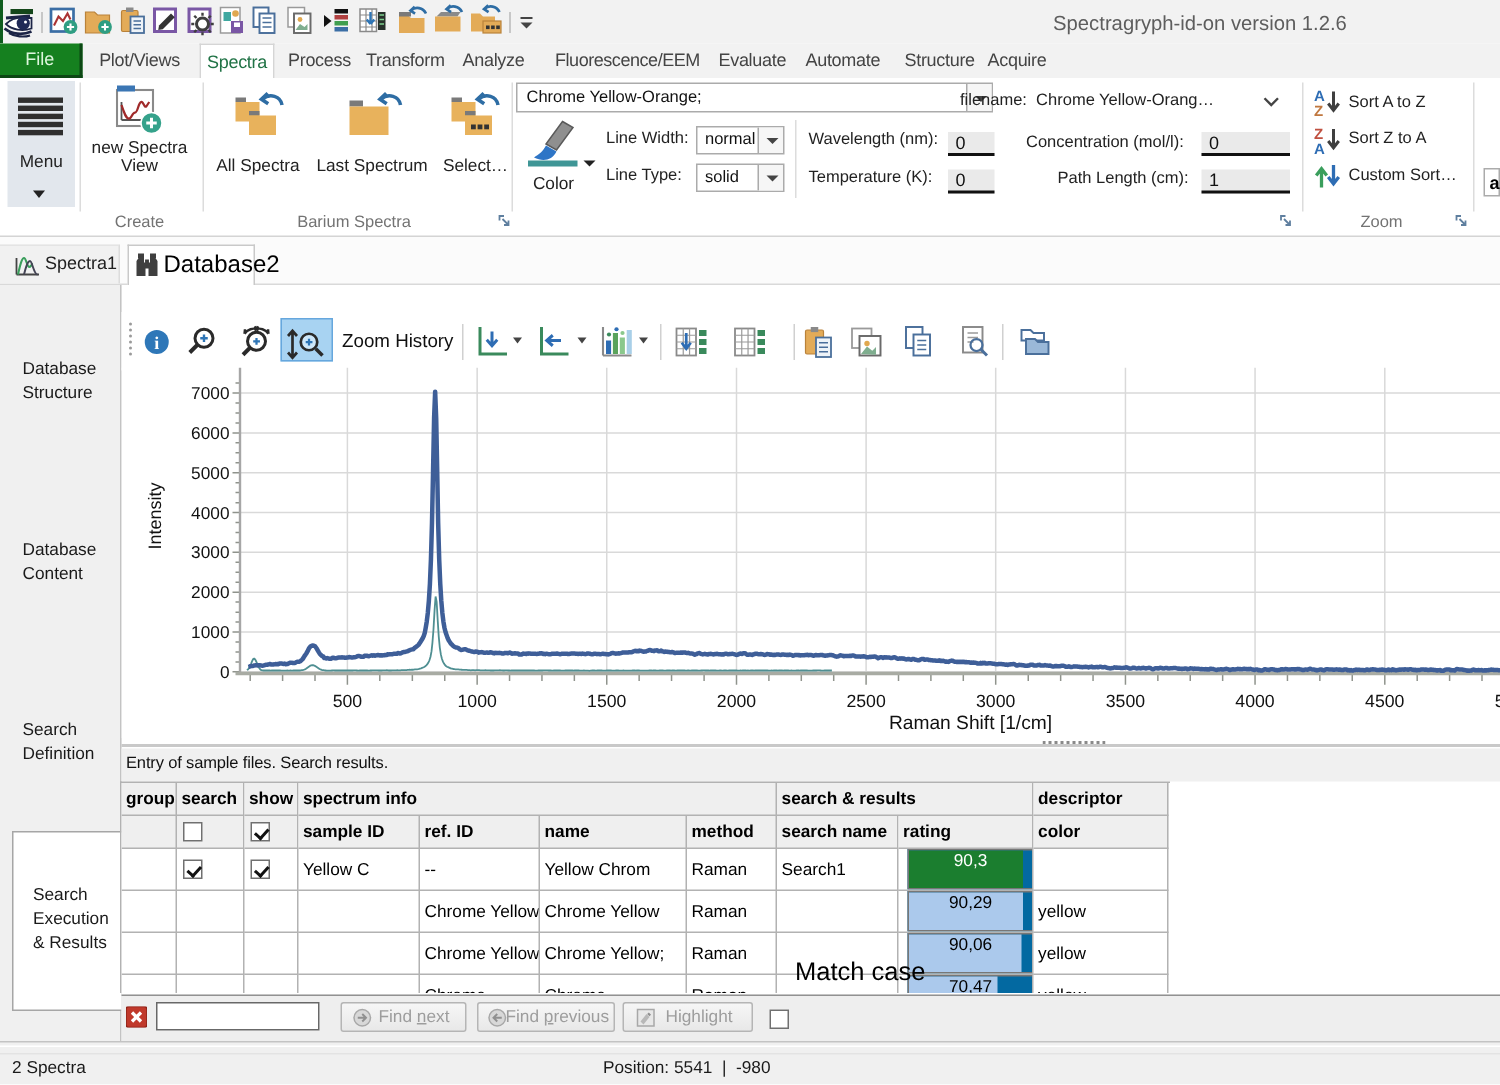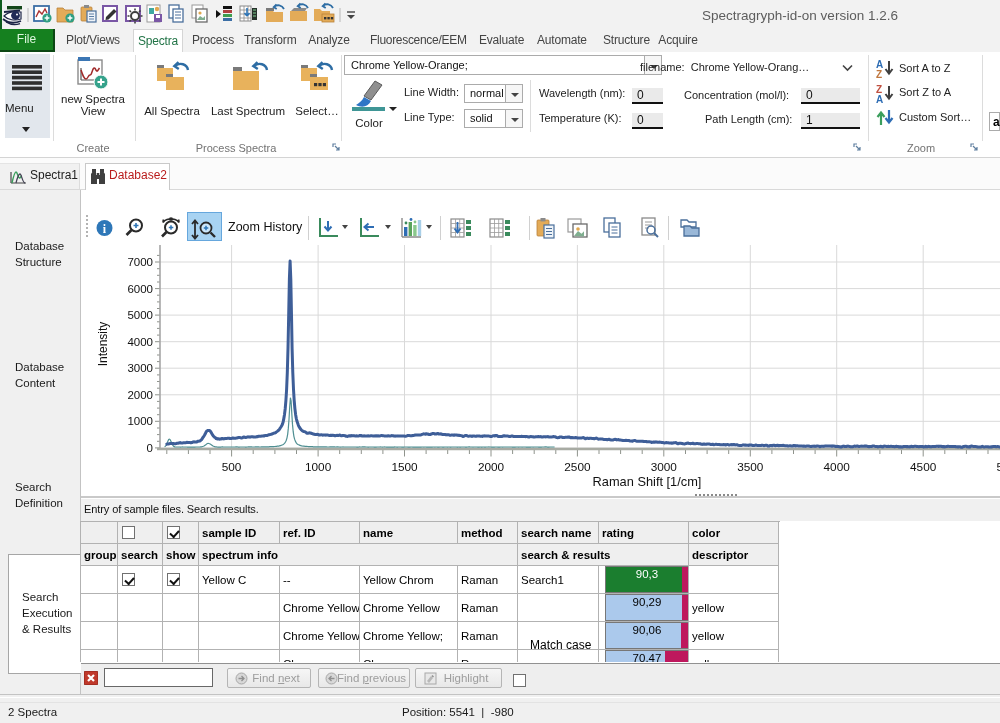--- a/index.html
+++ b/index.html
@@ -29,21 +29,21 @@
 .hdrbar{left:81px;width:919px;height:18px;background:#f0f0f0;font-size:11px;letter-spacing:-0.1px;color:#111;padding-left:3px;line-height:18px}
 .toolbar{left:81px;top:208px;width:919px;height:39px;background:#fff}
 .ticon{top:214px;height:28px}
 .tsep{top:216px;width:1px;height:24px;background:#d0d0d0}
 .findbar{left:81px;top:663px;width:919px;height:31px;background:#eeeeee;border-top:1px solid #919191}
 .fbtn{top:668px;height:20px;border:1px solid #b5b5b5;border-radius:2px;background:linear-gradient(#f6f6f6,#e8e8e8);color:#9d9d9d;font-size:11.5px;line-height:18px;text-align:center}
 .statusbar{left:0;top:702px;width:1000px;height:21px;background:#f0f0f0;border-top:1px solid #e3e3e3}
 table.res{border-collapse:separate;border-spacing:0;table-layout:fixed;font-size:11.5px;color:#000;background:#fff}
 table.res td{border-right:1px solid #b2b2b2;border-bottom:1px solid #b2b2b2;height:22px;padding:0 3px;overflow:hidden;white-space:nowrap;vertical-align:middle}
 table.res td.hd{background:#efefef;font-weight:bold}
-.ratebox{position:relative;width:84px;height:27px;border:1px solid #777;background:#be185d;margin-left:3px}
+.ratebox{position:relative;width:84px;height:27px;border:1px solid #777;background:#0369a1;margin-left:3px}
 .ratebox .fill{position:absolute;left:0;top:0;bottom:0}
 .ratebox .txt{position:absolute;left:0;top:0;width:100%;text-align:center;font-size:11.5px;line-height:14px}
 .cb{position:relative;width:13px;height:13px;background:#fff;border:1px solid #707070;display:inline-block;vertical-align:middle}
 .cb.ck::after{content:"";position:absolute;left:2px;top:2.5px;width:7px;height:4px;border-left:2px solid #111;border-bottom:2px solid #111;transform:rotate(-48deg)}
 svg{display:block}
 .chev{display:inline-block;width:0;height:0;border-left:4px solid transparent;border-right:4px solid transparent;border-top:4px solid #444}
 </style></head>
 <body>
 <div id="app">
 
@@ -173,21 +173,21 @@
 <div class="abs mtab" style="left:603px;width:38px">Structure</div>
 <div class="abs mtab" style="left:658px;width:40px">Acquire</div>
 
 <div class="abs ribbon"></div>
 <div class="abs gsep" style="left:53px"></div>
 <div class="abs gsep" style="left:135px"></div>
 <div class="abs gsep" style="left:341px"></div>
 <div class="abs gsep" style="left:868px"></div>
 <div class="abs gsep" style="left:982px"></div>
 <div class="abs glabel" style="left:58px;width:70px">Create</div>
-<div class="abs glabel" style="left:176px;width:120px">Process Spectra</div>
+<div class="abs glabel" style="left:176px;width:120px">Barium Spectra</div>
 <div class="abs glabel" style="left:886px;width:70px">Zoom</div>
 
 <svg class="abs" style="left:332px;top:143px" width="11" height="11" viewBox="0 0 11 11">
       <path d="M1 4 V1 h3 M3 3 l4 4 m0 -3 v3 h-3" stroke="#5f7f9f" stroke-width="1.2" fill="none"></path>
     </svg>
 <svg class="abs" style="left:853px;top:143px" width="11" height="11" viewBox="0 0 11 11">
       <path d="M1 4 V1 h3 M3 3 l4 4 m0 -3 v3 h-3" stroke="#5f7f9f" stroke-width="1.2" fill="none"></path>
     </svg>
 <svg class="abs" style="left:970px;top:143px" width="11" height="11" viewBox="0 0 11 11">
       <path d="M1 4 V1 h3 M3 3 l4 4 m0 -3 v3 h-3" stroke="#5f7f9f" stroke-width="1.2" fill="none"></path>
@@ -196,21 +196,21 @@
 <div class="abs menubtn"></div>
 <svg class="abs" style="left:12px;top:64px" width="30" height="28" viewBox="0 0 30 28">
  <g fill="#2f2f2f">
         <rect x="0" y="1" width="30" height="3.6"></rect>
         <rect x="0" y="6.4" width="30" height="3.6"></rect>
         <rect x="0" y="11.8" width="30" height="3.6"></rect>
         <rect x="0" y="17.2" width="30" height="3.6"></rect>
         <rect x="0" y="22.6" width="30" height="3.6"></rect>
       </g>
 </svg>
-<div class="abs ribbtn-label" style="left:5px;top:102px;width:21px">Menu</div>
+<div class="abs ribbtn-label" style="left:5px;top:102px;width:45px">Menu</div>
 <div class="abs" style="left:22px;top:127px;width:0;height:0;border-left:4.5px solid transparent;border-right:4.5px solid transparent;border-top:5px solid #222"></div>
 
 <svg class="abs" style="left:77px;top:56px" width="32" height="34" viewBox="0 0 32 34">
  <rect x="1" y="4" width="24" height="24" fill="#fff" stroke="#8a8a8a" stroke-width="1.4"></rect>
  <rect x="1" y="1" width="12" height="4" fill="#3b76b4"></rect>
  <path d="M4 24 v-12 m0 12 h18" stroke="#555" stroke-width="1.2" fill="none"></path>
  <path d="M4 14 c2 6,3 9,5 9 c2 0,2 -4,4 -4 c2 0,2 -6,4 -7 c1.5 -0.8,2 4,3.5 3 l2 -3" stroke="#a02a2a" stroke-width="1.5" fill="none"></path>
  <circle cx="24" cy="26" r="7" fill="#35a28b" stroke="#fff" stroke-width="1"></circle>
  <path d="M20.5 26 h7 M24 22.5 v7" stroke="#fff" stroke-width="2"></path>
 </svg>
@@ -298,21 +298,21 @@
 <div class="abs" style="left:30px;top:168px;font-size:12px;color:#222">Spectra1</div>
 <div class="abs" style="left:85px;top:163px;width:85px;height:27px;background:#fff;border:1px solid #c9c9c9;border-bottom:none"></div>
 <svg class="abs" style="left:90px;top:168px" width="16" height="17" viewBox="0 0 16 17">
  <g fill="#3f3f3f">
         <rect x="2" y="1" width="4" height="3"></rect>
         <rect x="10" y="1" width="4" height="3"></rect>
  <path d="M1 6 l2 -3 h3 v4 h4 v-4 h3 l2 3 v10 h-6 v-5 h-2 v5 h-6 Z"></path>
       </g>
  <rect x="6.7" y="5" width="2.6" height="4" fill="#3f3f3f"></rect>
 </svg>
-<div class="abs" style="left:109px;top:168px;font-size:12px;color:#b91c1c">Database2</div>
+<div class="abs" style="left:109px;top:168px;font-size:16px;color:#000000">Database2</div>
 
 <div class="abs content"></div>
 <div class="abs sidebar"></div>
 <div class="abs sbitem" style="top:238px">Database<br>Structure</div>
 <div class="abs sbitem" style="top:359px">Database<br>Content</div>
 <div class="abs sbitem" style="top:479px">Search<br>Definition</div>
 <div class="abs sbactive"></div>
 <div class="abs sbitem" style="top:589px;left:7px">Search<br>Execution<br>&amp; Results</div>
 
 
@@ -565,39 +565,39 @@
           <col style="width:36px">
           <col style="width:81px">
           <col style="width:80px">
           <col style="width:98px">
           <col style="width:60px">
           <col style="width:81px">
           <col style="width:90px">
           <col style="width:90px">
         </colgroup>
 <tbody>
-          <tr>
+          <tr style="height:20px">
+            <td class="hd">group</td>
+            <td class="hd">search</td>
+            <td class="hd">show</td>
+            <td class="hd" colspan="4">spectrum info</td>
+            <td class="hd" colspan="2">search &amp; results</td>
+            <td class="hd">descriptor</td>
+          </tr>
+<tr>
             <td class="hd"></td>
             <td class="hd" style="padding-left:4px"><span class="cb"></span></td>
             <td class="hd" style="padding-left:4px"><span class="cb ck"></span></td>
             <td class="hd">sample ID</td>
             <td class="hd">ref. ID</td>
             <td class="hd">name</td>
             <td class="hd">method</td>
             <td class="hd">search name</td>
             <td class="hd">rating</td>
             <td class="hd">color</td>
-          </tr>
-<tr style="height:20px">
-            <td class="hd">group</td>
-            <td class="hd">search</td>
-            <td class="hd">show</td>
-            <td class="hd" colspan="4">spectrum info</td>
-            <td class="hd" colspan="2">search &amp; results</td>
-            <td class="hd">descriptor</td>
           </tr>
 <tr>
             <td></td>
             <td style="padding-left:4px"><span class="cb ck"></span></td>
             <td style="padding-left:4px"><span class="cb ck"></span></td>
             <td>Yellow C</td>
             <td>--</td>
             <td>Yellow Chrom</td>
             <td>Raman</td>
             <td>Search1</td>
@@ -700,19 +700,19 @@
       </svg>
  <span style="margin-left:15px">Find <u>p</u>revious</span></div>
 <div class="abs fbtn" style="left:415px;width:87px">
  <svg style="position:absolute;left:8px;top:3px" width="13" height="13" viewBox="0 0 13 13">
         <rect x="1" y="1" width="11" height="11" fill="#e8e8e8" stroke="#a8a8a8"></rect>
         <path d="M3 9 l4 -5 2 2 -4 5 Z" fill="#b8b8b8"></path>
         <path d="M8 3.5 l1.5 1.5" stroke="#909090" stroke-width="1.5"></path>
       </svg>
  <span style="margin-left:15px">Highlight</span></div>
 <span class="cb abs" style="left:513px;top:671px"></span>
-<div class="abs" style="left:530px;top:638px;font-size:12px;color:#000">Match case</div>
+<div class="abs" style="left:530px;top:638px;font-size:17px;color:#000">Match case</div>
 
 <div class="abs" style="left:0;top:694px;width:1000px;height:8px;background:#f0f0f0;border-top:1px solid #c3c3c3"></div>
 <div class="abs" style="left:0;top:697px;width:1000px;height:1px;background:#fff"></div>
 <div class="abs statusbar"></div>
 <div class="abs" style="left:8px;top:706px;font-size:11.5px;color:#1a1a1a">2 Spectra</div>
 <div class="abs" style="left:402px;top:706px;font-size:11.5px;color:#1a1a1a">Position: 5541&nbsp; |&nbsp; -980</div>
 </div>
 </body></html>

